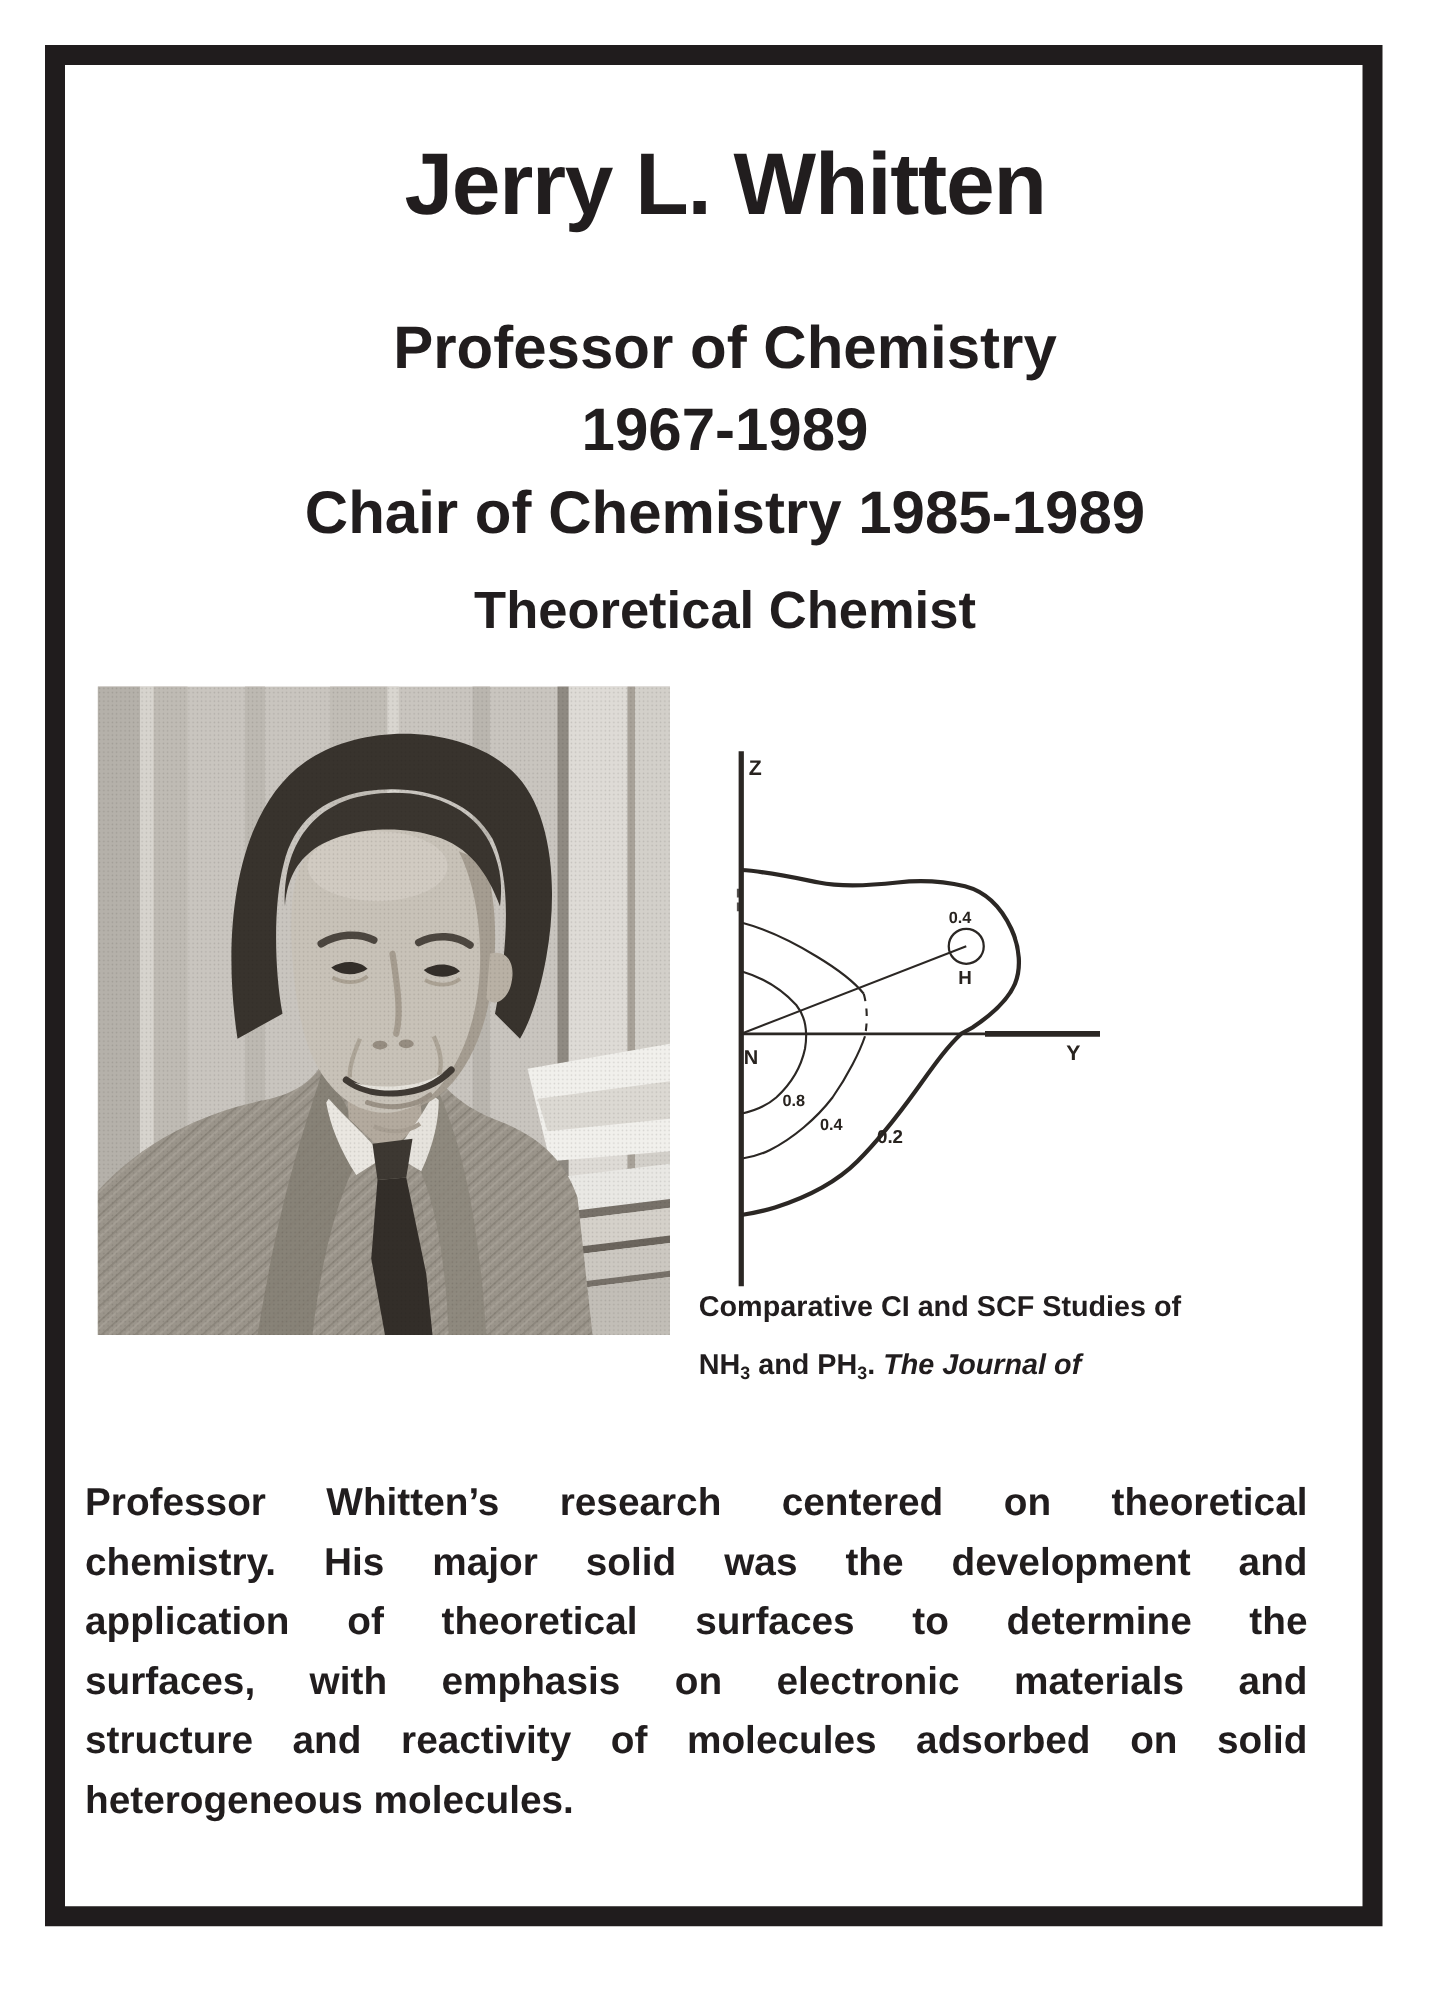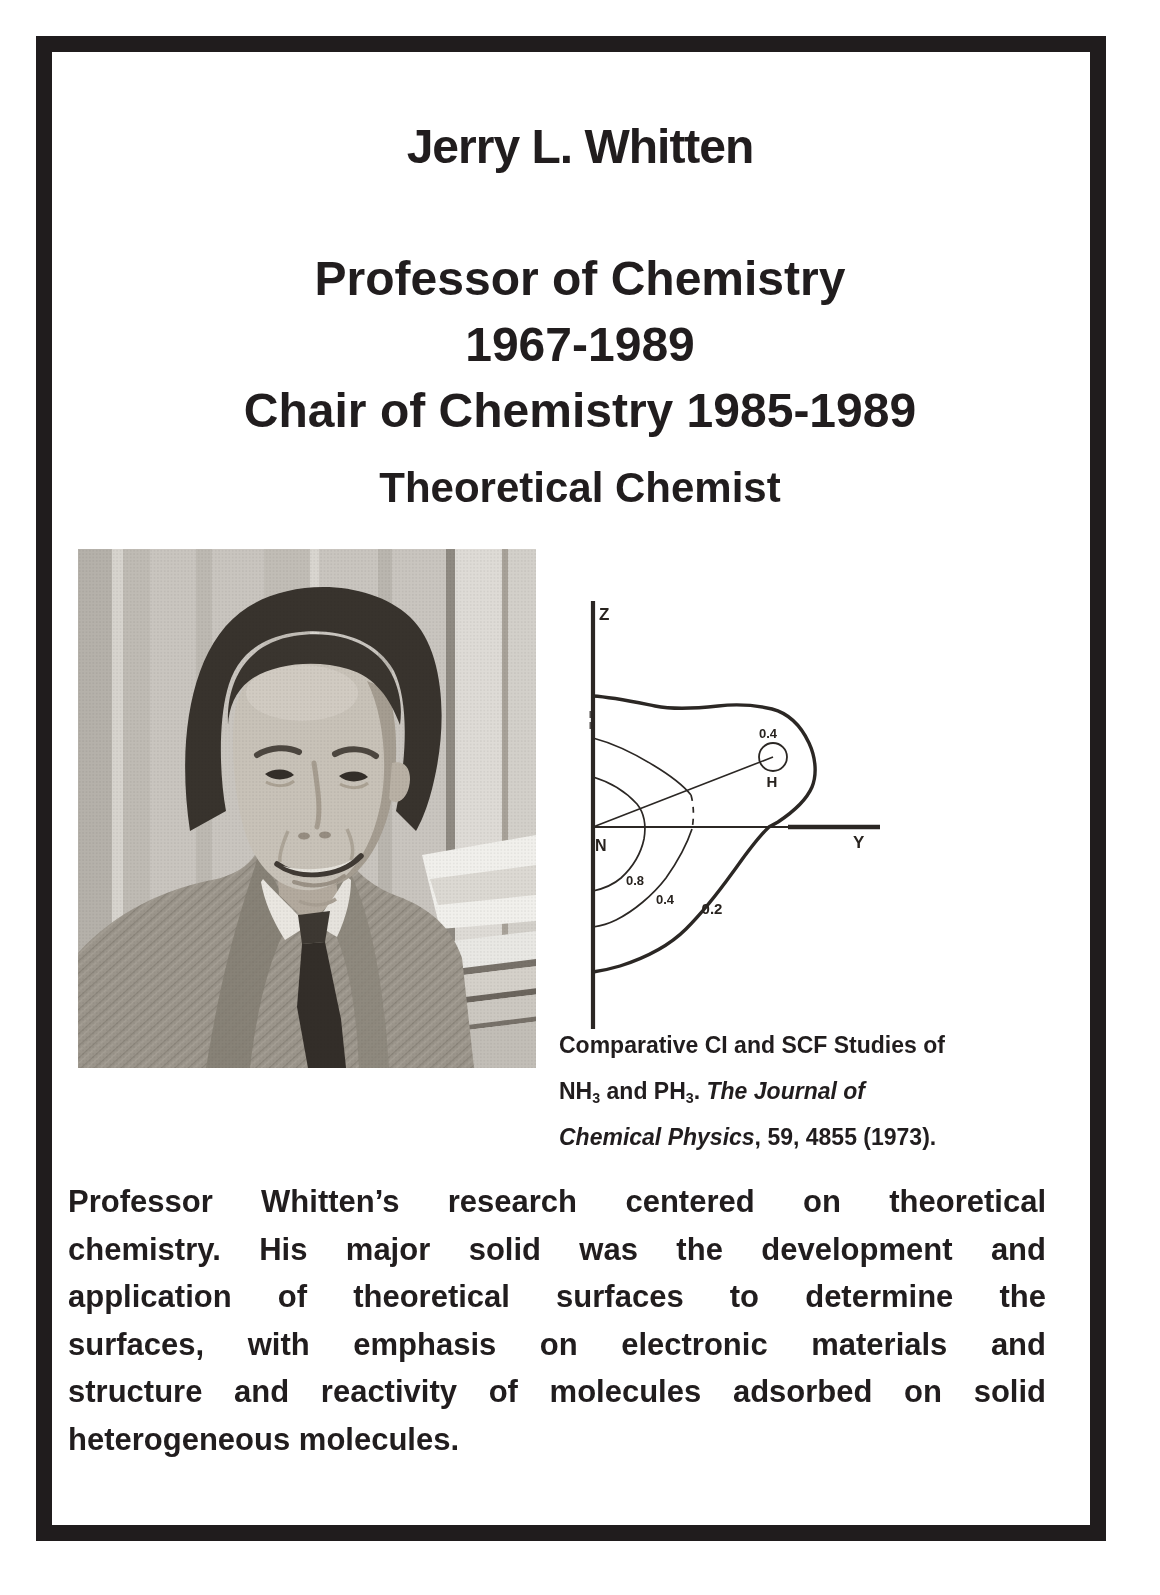--- a/index.html
+++ b/index.html
@@ -6,21 +6,21 @@
   .page{
     position:relative;width:1160px;height:1595px;background:#ffffff;overflow:hidden;
     font-family:"Liberation Sans","DejaVu Sans",sans-serif;color:#231f20;
   }
   .frame{
     position:absolute;left:36px;top:36px;width:1070px;height:1505px;
     border:16px solid #201c1d;box-sizing:border-box;
   }
   .title{
     position:absolute;left:0;right:0;top:102px;margin:0;text-align:center;
-    font-size:48px;font-weight:600;letter-spacing:-1px;color:#211d1e;line-height:90px;
+    font-size:70px;font-weight:600;letter-spacing:-1px;color:#211d1e;line-height:90px;
   }
   .subtitle{
     position:absolute;left:0;right:0;top:226px;text-align:center;
     font-size:48px;font-weight:600;line-height:66px;color:#211d1e;margin-top:20px;
   }
   .role{
     position:absolute;left:0;right:0;top:462px;text-align:center;
     font-size:42px;font-weight:700;line-height:52px;color:#211d1e;
   }
   .photo{
@@ -185,21 +185,20 @@
       <text class="dg-label" x="218" y="163" font-size="13" text-anchor="middle">0.4</text>
       <text class="dg-label" x="85" y="310" font-size="13" text-anchor="middle">0.8</text>
       <text class="dg-label" x="115" y="329" font-size="13" text-anchor="middle">0.4</text>
       <text class="dg-label" x="162" y="339" font-size="15" text-anchor="middle">0.2</text>
     </svg>
   </div>
 
   <div class="citation">
     <div><span>Comparative CI and SCF Studies of</span></div>
     <div><span>NH</span><sub>3</sub><span> and PH</span><sub>3</sub><span>. </span><span class="it">The Journal of</span></div>
-    <div><span class="it">Chemical Physics</span><span>, </span><span>59</span><span>, 4855 (1973).</span></div>
   </div>
 
   <div class="bio">
     <div class="jline">Professor Whitten’s research centered on theoretical</div>
     <div class="jline">chemistry. His major solid was the development and</div>
     <div class="jline">application of theoretical surfaces to determine the</div>
     <div class="jline">surfaces, with emphasis on electronic materials and</div>
     <div class="jline">structure and reactivity of molecules adsorbed on solid</div>
     <div class="jline last">heterogeneous molecules.</div>
   </div>

